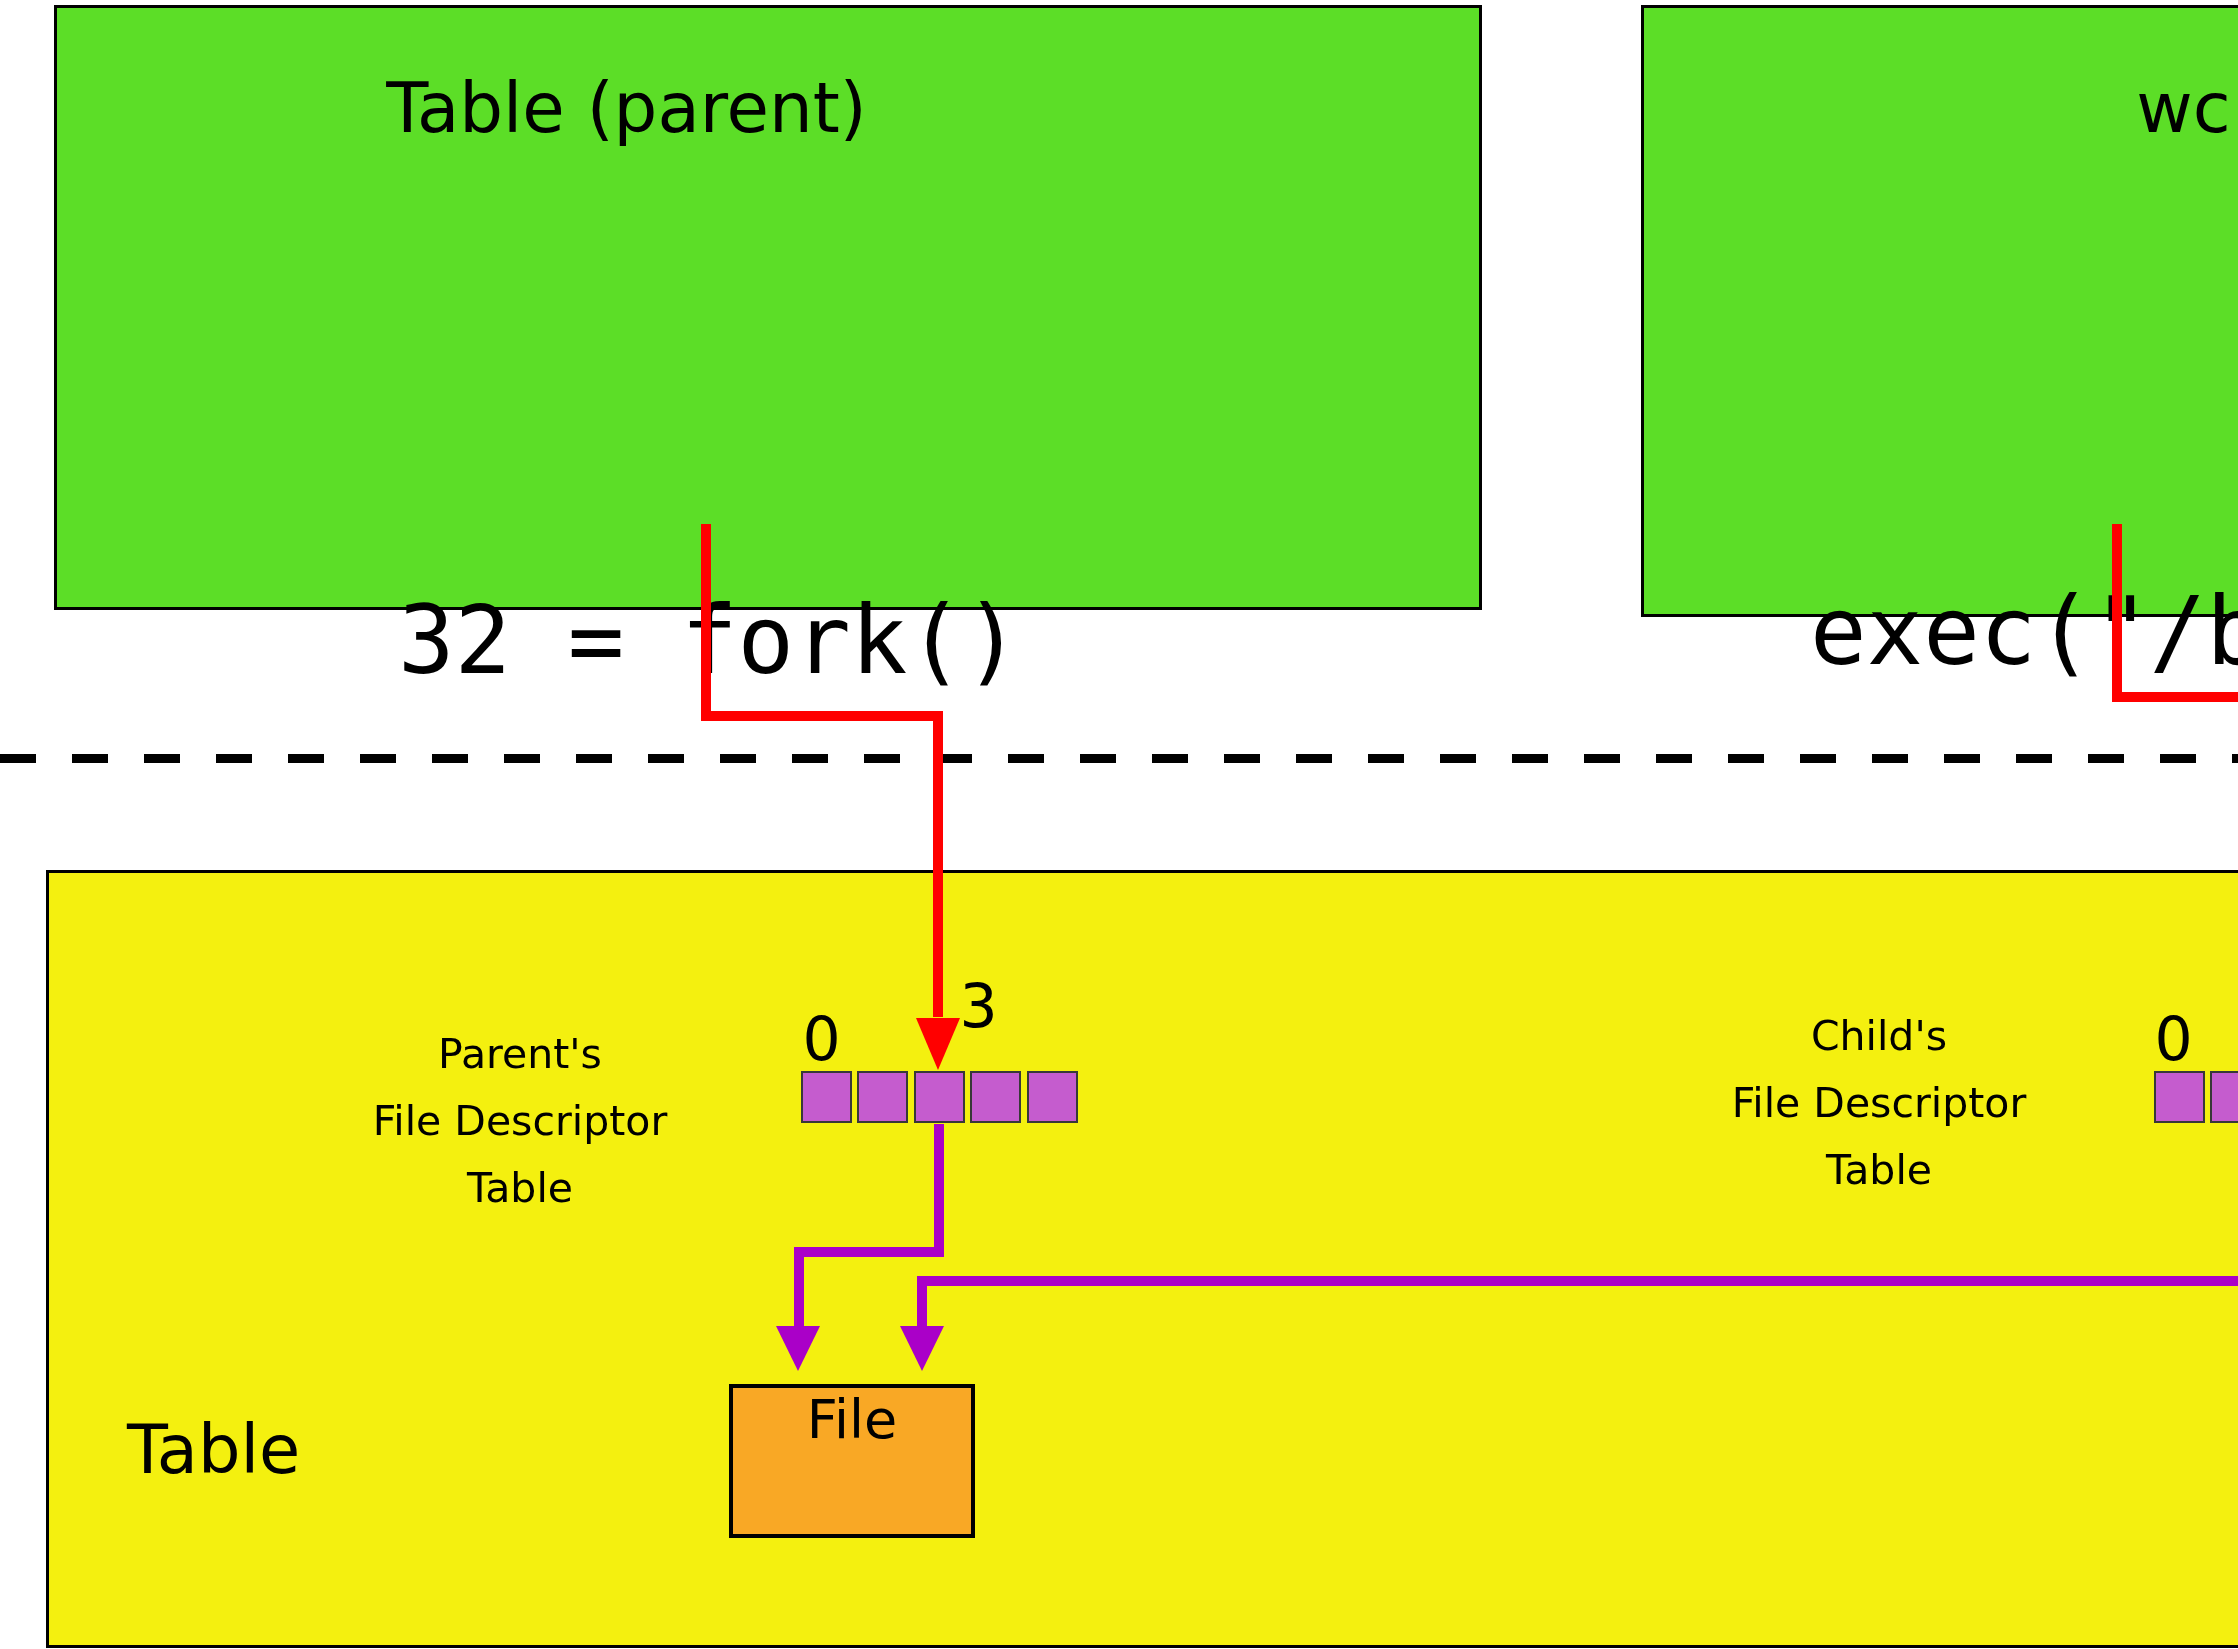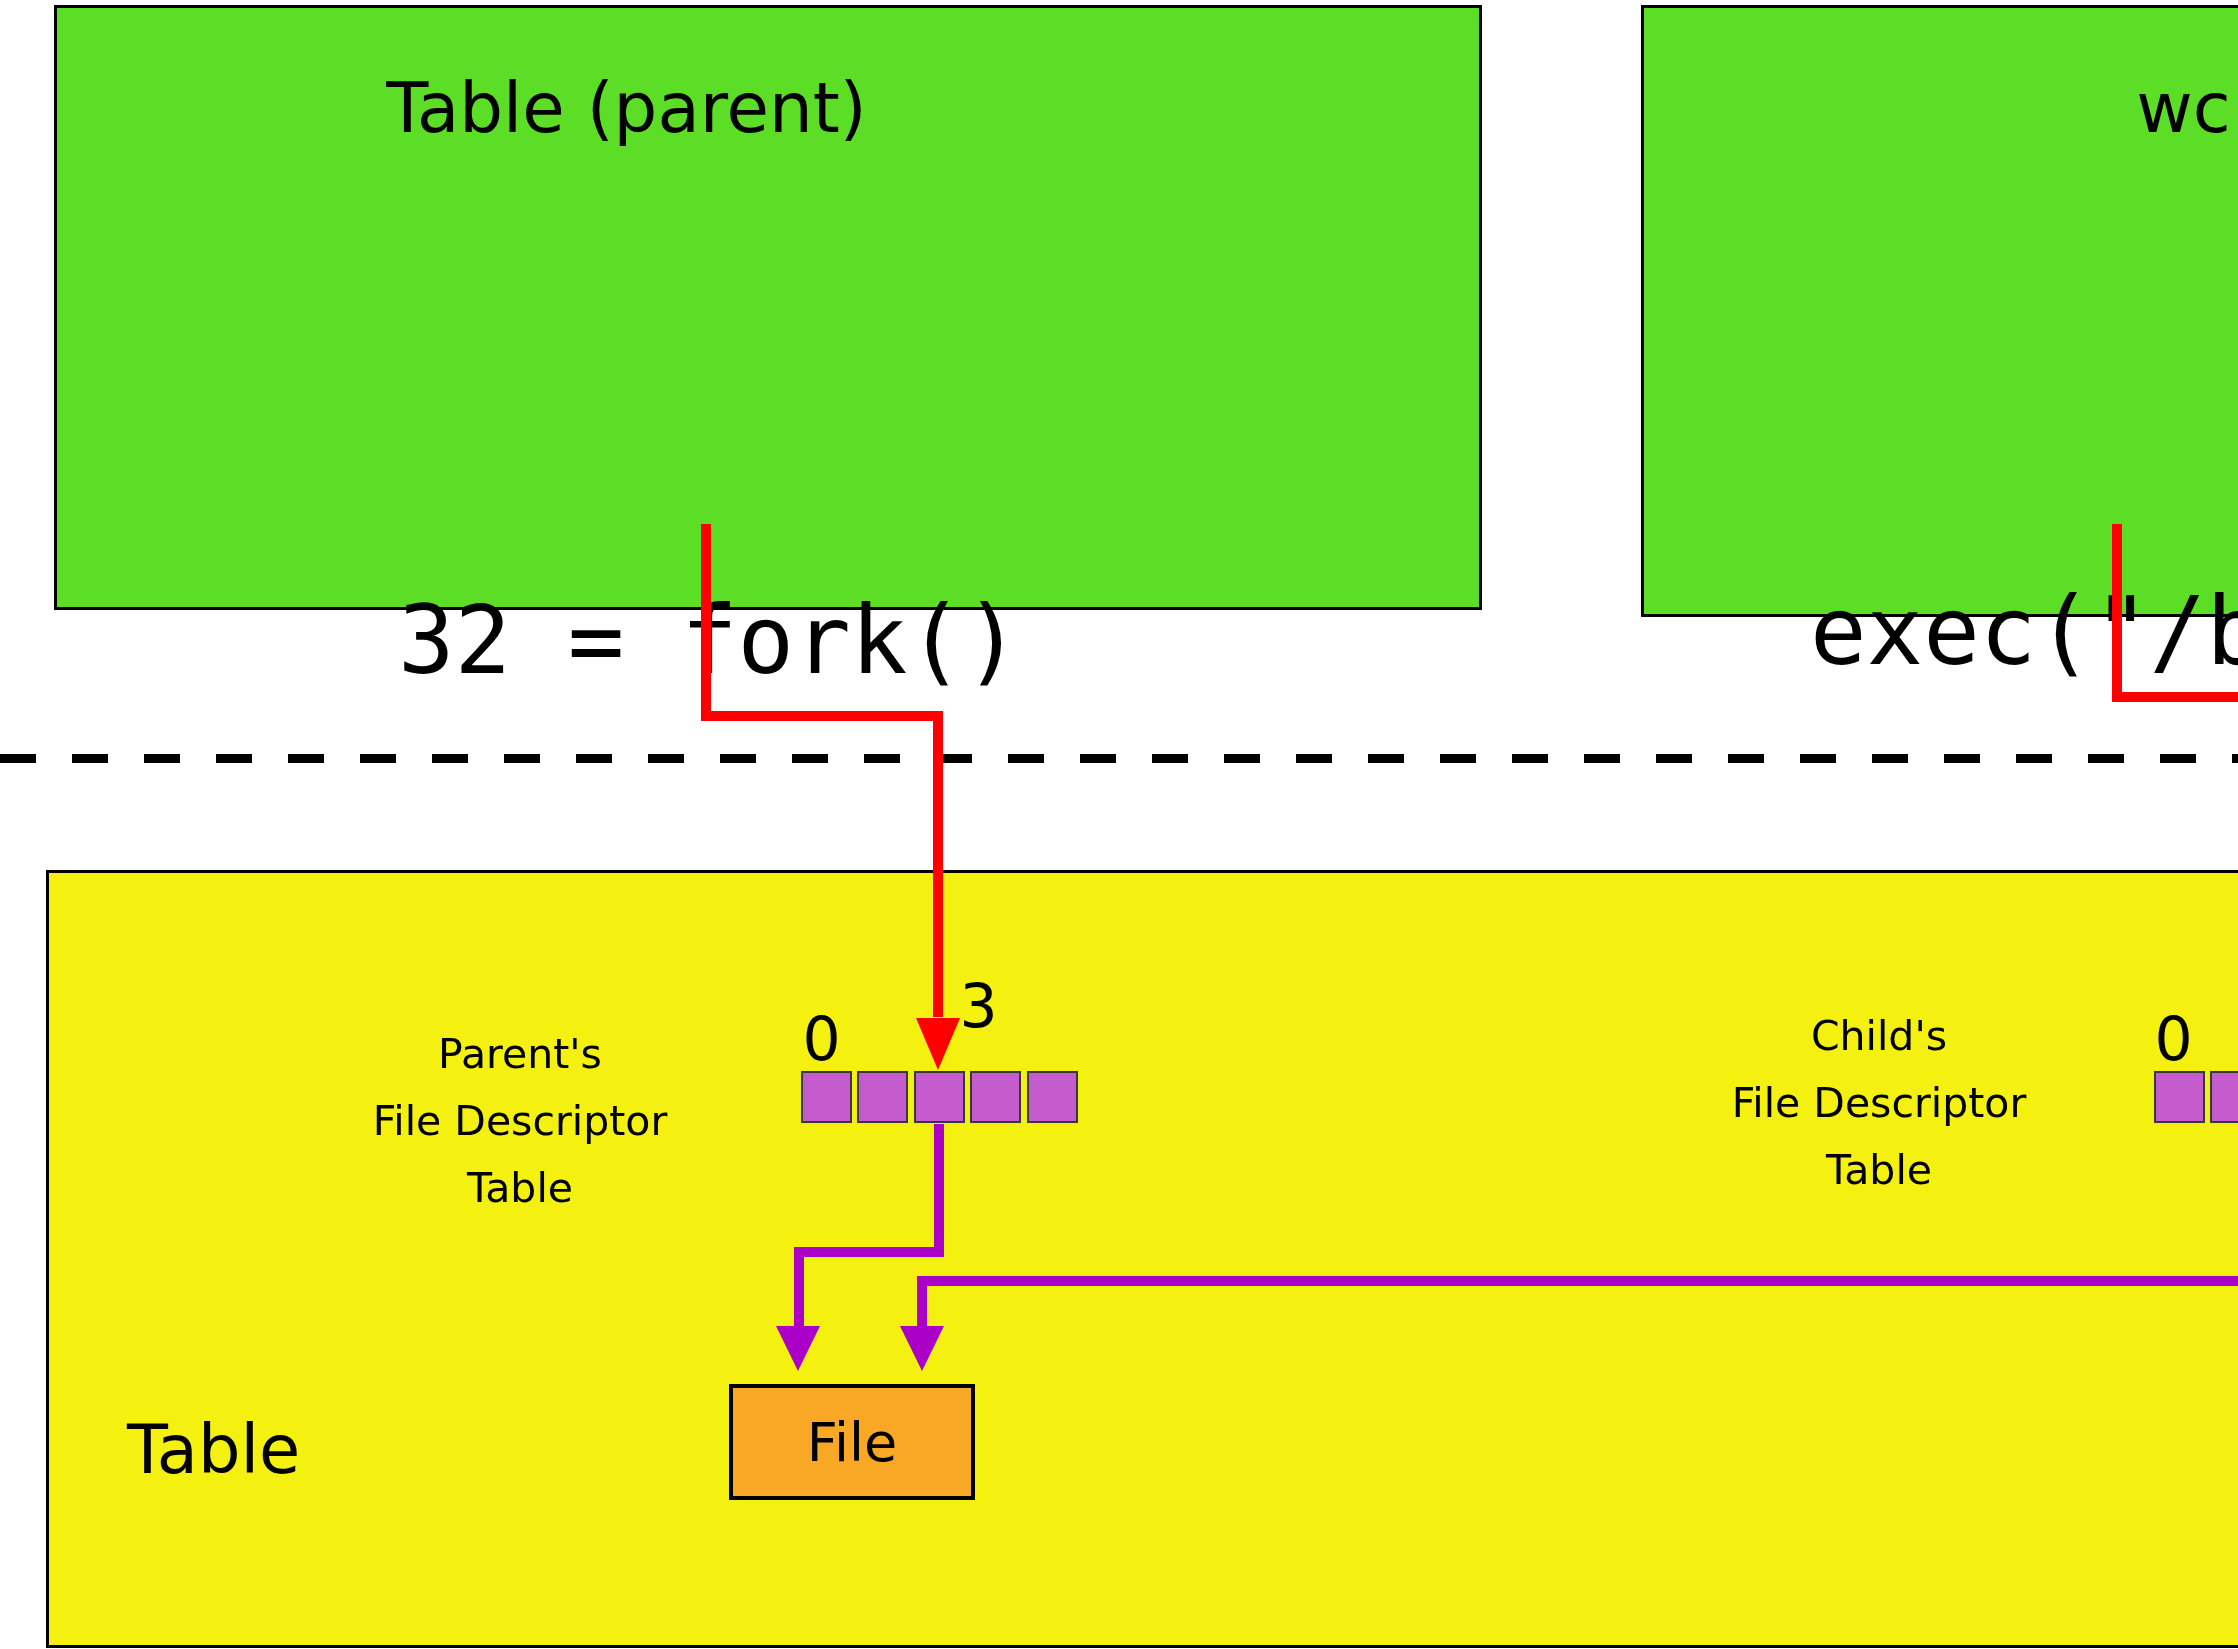--- a/index.html
+++ b/index.html
@@ -46,23 +46,23 @@
   .fdt-label.child{left:1655px;top:1003px;}
   
   .seg{position:absolute;}
   .seg.red{background:var(--syscall_red);}
   .seg.purple{background:var(--pointer_purple);}
   .head{position:absolute;width:0;height:0;border-left:22.4px solid transparent;border-right:22.4px solid transparent;}
   .head.red{border-top:52px solid var(--syscall_red);}
   .head.purple{border-top:45px solid var(--pointer_purple);}
   
   .file-box{
-    position:absolute;left:729px;top:1384px;width:246px;height:116px;box-sizing:border-box;
+    position:absolute;left:729px;top:1384px;width:246px;height:154px;box-sizing:border-box;
     border:4.5px solid var(--line_black);background:var(--file_orange);
-    display:flex;align-items:center;justify-content:center;font-size:54px;
+    display:flex;align-items:flex-start;justify-content:center;font-size:54px;
   }
 </style>
 </head>
 <body>
 
 <div class="canvas">
 
   <div class="proc-box shell"></div>
   <div class="proc-title shell-t">Table (parent)</div>
   <div class="code shell-c">

